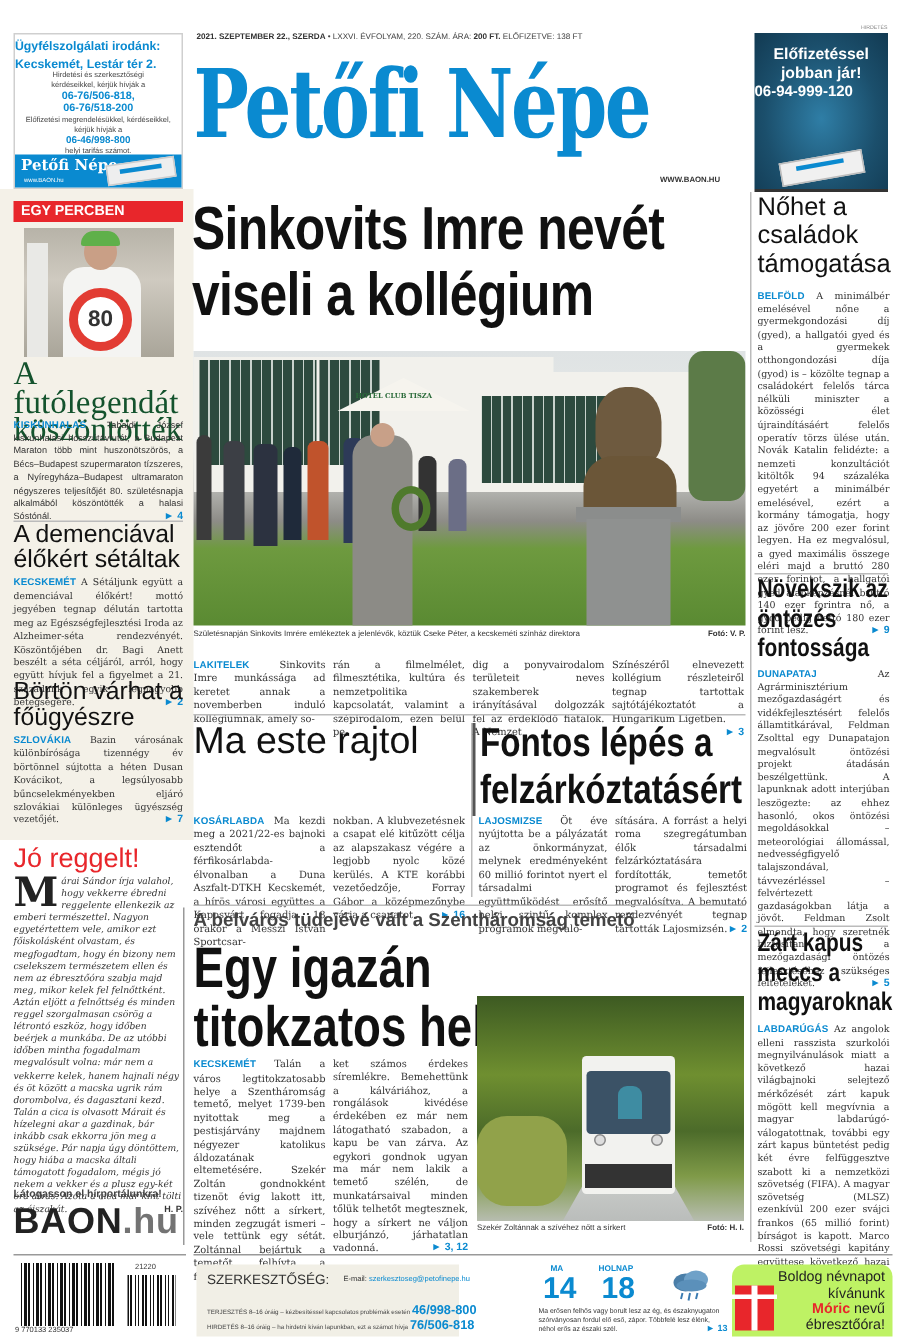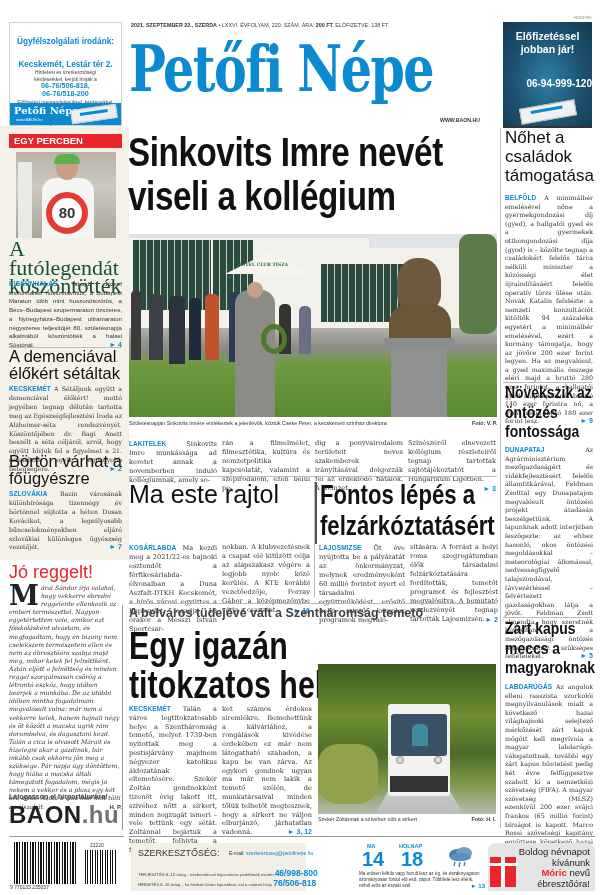--- a/index.html
+++ b/index.html
@@ -8,37 +8,37 @@
 .abs{position:absolute}
 .sans{font-family:"Liberation Sans",sans-serif}
 .blue{color:#0a8ad0}
 .kicker{font-family:"Liberation Sans",sans-serif;font-weight:700;color:#0a8ad0;font-size:6.5px;letter-spacing:.1px}
 .body{font-size:6.6px;line-height:9px;text-align:justify;color:#333}
 .arrow{font-family:"Liberation Sans",sans-serif;color:#0a8ad0;font-weight:700;font-size:7px;float:right}
 .rule{background:#bbb;height:1px}
 .vrule{background:#bbb;width:1px}
 
 #svc{left:9px;top:22px;width:113px;height:104px;border:1px solid #cfcfcf;background:#fff}
-#svc .t1{font-family:"Liberation Sans",sans-serif;font-weight:700;color:#0a8ad0;font-size:8.2px;text-align:center;line-height:9px;margin-top:14px}
+#svc .t1{font-family:"Liberation Sans",sans-serif;font-weight:700;color:#0a8ad0;font-size:8.2px;text-align:left;line-height:9px;margin-top:3px}
 #svc .s{font-family:"Liberation Sans",sans-serif;font-size:5px;color:#444;text-align:center;line-height:6.5px}
 #svc .ph{font-family:"Liberation Sans",sans-serif;font-weight:700;color:#0a8ad0;font-size:7.2px;text-align:center;line-height:8px}
 #svc .foot{position:absolute;left:0;right:0;bottom:0;height:22px;background:#0a8ad0;overflow:hidden}
 #svc .foot .logo{position:absolute;left:4px;top:2px;color:#fff;font-family:"DejaVu Serif",serif;font-size:10px;font-weight:700}
 #svc .foot .url{position:absolute;left:6px;top:14px;color:#fff;font-family:"Liberation Sans",sans-serif;font-size:4px}
 #svc .foot .paper{position:absolute;right:4px;top:4px;width:46px;height:14px;background:#eee;transform:rotate(-8deg);border:1px solid #ccc}
 #svc .foot .paper:after{content:"";position:absolute;left:8px;top:3px;width:28px;height:3px;background:#0a8ad0}
 
 #dateline{left:131px;top:22px;font-family:"Liberation Sans",sans-serif;font-size:5.4px;color:#444;white-space:nowrap}
 #dateline b{color:#333}
 #mast{left:129px;top:28px;font-family:"DejaVu Serif",serif;font-weight:700;font-size:63px;color:#0a8ad0;letter-spacing:-2px;line-height:82px;transform:scaleX(.78);transform-origin:left top;white-space:nowrap}
 #www{left:440px;top:117px;font-family:"Liberation Sans",sans-serif;font-weight:700;font-size:5.2px;color:#333}
 #adlabel{left:574px;top:16px;font-family:"Liberation Sans",sans-serif;font-size:3.5px;color:#888}
 #subad{left:503px;top:22px;width:89px;height:104px;background:radial-gradient(ellipse at 50% 55%,#2f7ea6 0%,#1b4f6c 60%,#123a52 100%)}
 #subad .l{color:#fff;font-family:"Liberation Sans",sans-serif;font-weight:700;text-align:center;font-size:10.5px;line-height:13px}
-#subad .ph{color:#fff;font-family:"Liberation Sans",sans-serif;font-weight:700;text-align:right;font-size:10px;margin-top:22px}
+#subad .ph{color:#fff;font-family:"Liberation Sans",sans-serif;font-weight:700;text-align:left;font-size:10px;margin-top:0}
 #subad .paper{position:absolute;left:17px;top:82px;width:56px;height:16px;background:#f0f0f0;transform:rotate(-10deg);border:1px solid #bbb}
 #subad .paper:after{content:"";position:absolute;left:10px;top:3px;width:32px;height:3px;background:#0a8ad0}
 
 #egy{left:9px;top:134px;width:113px;height:14px;background:#e8262b;color:#fff;font-family:"Liberation Sans",sans-serif;font-weight:700;font-size:9.5px;line-height:14px;padding-left:5px}
 #photo80{left:16px;top:152px;width:100px;height:86px;background:linear-gradient(180deg,#b7b3a8 0%,#cfcac0 40%,#a9a599 100%);overflow:hidden}
 #photo80 .head{position:absolute;left:40px;top:4px;width:22px;height:24px;border-radius:50%;background:#c99f86}
 #photo80 .cap{position:absolute;left:38px;top:2px;width:26px;height:10px;border-radius:10px 10px 2px 2px;background:#5fb04a}
 #photo80 .shirt{position:absolute;left:26px;top:26px;width:52px;height:60px;background:#f4f4f2;border-radius:14px 14px 0 0}
 #photo80 .sign{position:absolute;left:30px;top:40px;width:42px;height:42px;border-radius:50%;background:#fff;border:6px solid #e23c33;text-align:center;font-family:"Liberation Sans",sans-serif;font-weight:700;font-size:15px;line-height:30px;color:#333}
 #photo80 .p2{position:absolute;left:2px;top:10px;width:14px;height:76px;background:#e9e9e6}
@@ -52,21 +52,21 @@
 .ppl{position:absolute;border-radius:5px 5px 0 0}
 #caption1{left:129px;top:420px;font-family:"Liberation Sans",sans-serif;font-size:5.3px;color:#333;width:368px}
 #caption1 .c{float:right;font-weight:700}
 .col4{top:439px;width:88px}
 
 .h2sans{font-family:"Liberation Sans",sans-serif;color:#111}
 .h2cond{font-family:"Liberation Sans",sans-serif;font-weight:700;color:#111;transform-origin:left top;white-space:nowrap}
 #boxbg{left:0;top:126px;width:129px;height:434px}
 #weather .num{font-family:"Liberation Sans",sans-serif;font-weight:700;color:#0a8ad0;font-size:20px;line-height:20px}
 #weather .lab{font-family:"Liberation Sans",sans-serif;font-weight:700;color:#0a8ad0;font-size:5.5px}
-#nevnap{left:488px;top:843px;width:107px;height:48px;background:#e5e5e5;border-radius:8px 8px 0 0}
+#nevnap{left:488px;top:843px;width:107px;height:48px;background:#bef264;border-radius:8px 8px 0 0}
 </style>
 </head>
 <body>
 
 <div id="svc" class="abs">
   <div class="t1">Ügyfélszolgálati irodánk:</div>
   <div class="t1">Kecskemét, Lestár tér 2.</div>
   <div class="s" style="padding:0 14px">Hirdetési és szerkesztőségi kérdéseikkel, kérjük hívják a</div>
   <div class="ph">06-76/506-818,</div>
   <div class="ph">06-76/518-200</div>

